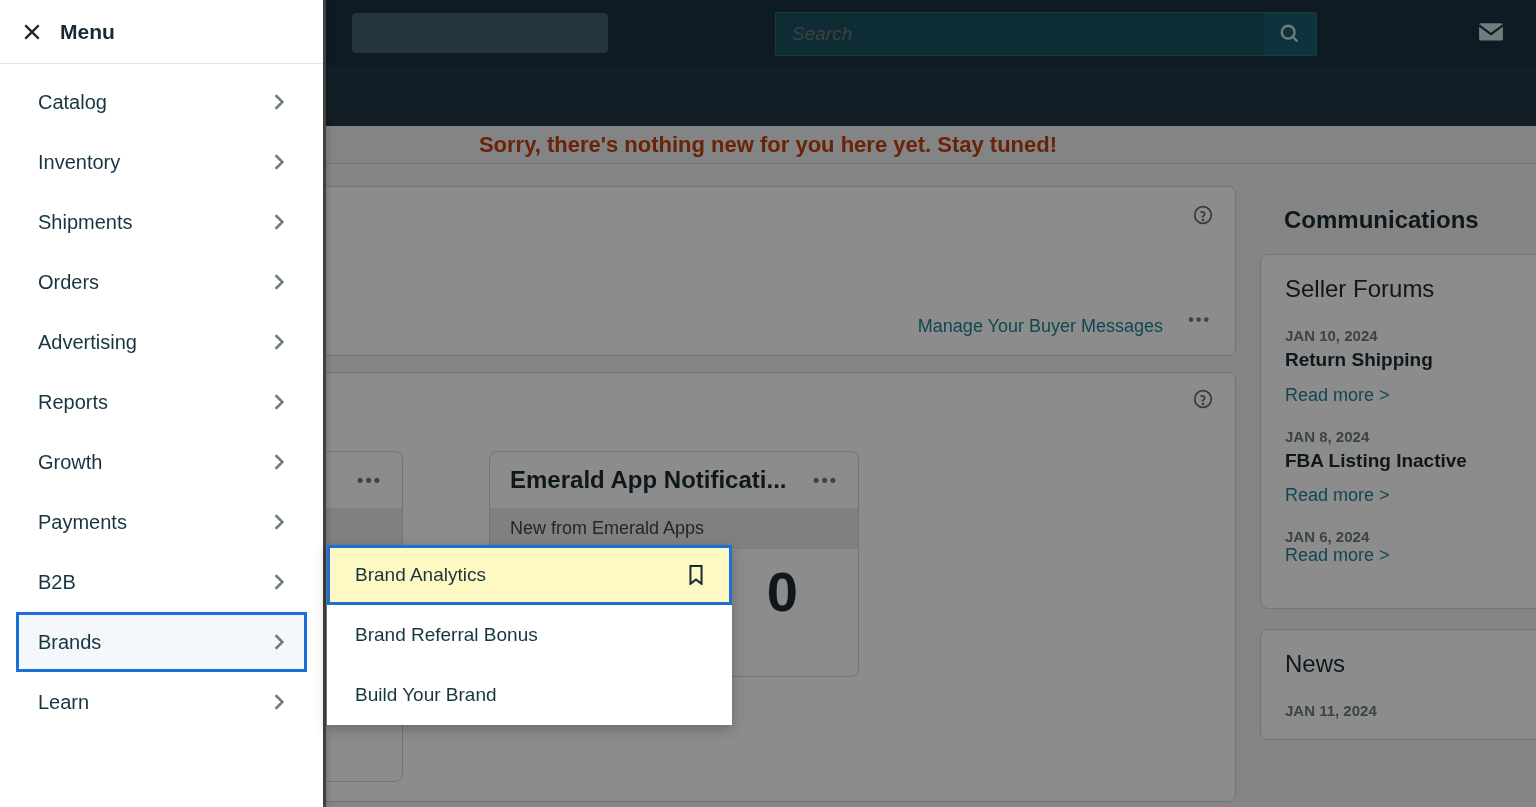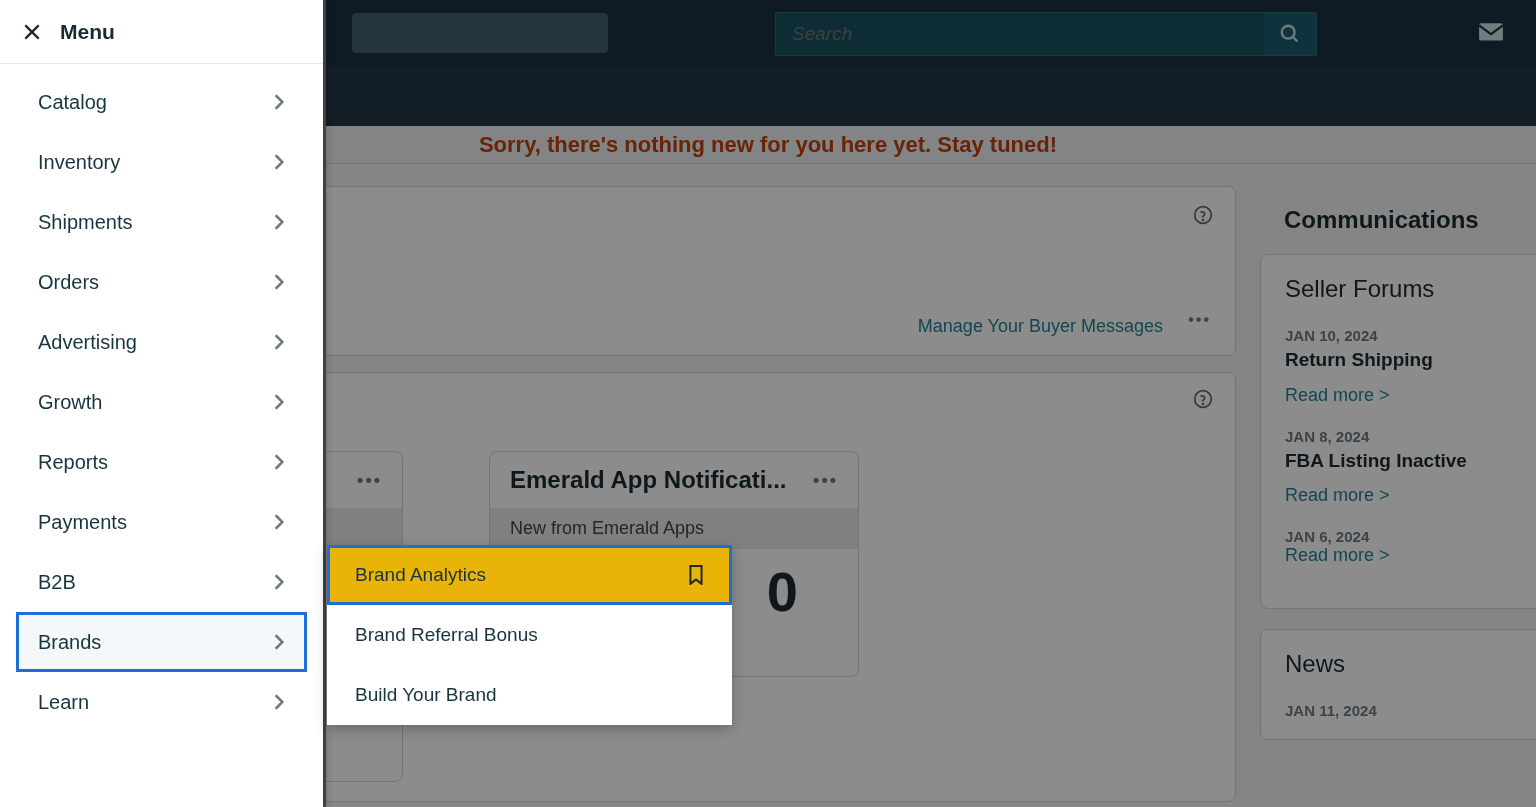--- a/index.html
+++ b/index.html
@@ -160,21 +160,21 @@
   .fly-item {
     height: 60px;
     display: flex; align-items: center; justify-content: space-between;
     padding: 0 28px;
     font-size: 19px; color: #173540; font-weight: 500;
     cursor: pointer;
   }
   .fly-item.active {
     outline: 3px solid #1b6fd6;
     outline-offset: -3px;
-    background: #eab308;
+    background: #fef9c3;
   }
 
   svg { display: block; }
 </style>
 </head>
 <body>
 
 <div class="topbar">
   <div class="search-area-left"></div>
 </div>
@@ -314,29 +314,29 @@
       </div>
       <div class="menu-item">
         <span>Advertising</span>
         <span class="chev">
           <svg width="12" height="18" viewBox="0 0 10 16" fill="none" stroke="currentColor" stroke-width="2.2">
             <path d="M2 2 L8 8 L2 14"></path>
           </svg>
         </span>
       </div>
       <div class="menu-item">
+        <span>Reports</span>
+        <span class="chev">
+          <svg width="12" height="18" viewBox="0 0 10 16" fill="none" stroke="currentColor" stroke-width="2.2">
+            <path d="M2 2 L8 8 L2 14"></path>
+          </svg>
+        </span>
+      </div>
+      <div class="menu-item">
         <span>Growth</span>
-        <span class="chev">
-          <svg width="12" height="18" viewBox="0 0 10 16" fill="none" stroke="currentColor" stroke-width="2.2">
-            <path d="M2 2 L8 8 L2 14"></path>
-          </svg>
-        </span>
-      </div>
-      <div class="menu-item">
-        <span>Reports</span>
         <span class="chev">
           <svg width="12" height="18" viewBox="0 0 10 16" fill="none" stroke="currentColor" stroke-width="2.2">
             <path d="M2 2 L8 8 L2 14"></path>
           </svg>
         </span>
       </div>
       <div class="menu-item">
         <span>Payments</span>
         <span class="chev">
           <svg width="12" height="18" viewBox="0 0 10 16" fill="none" stroke="currentColor" stroke-width="2.2">

